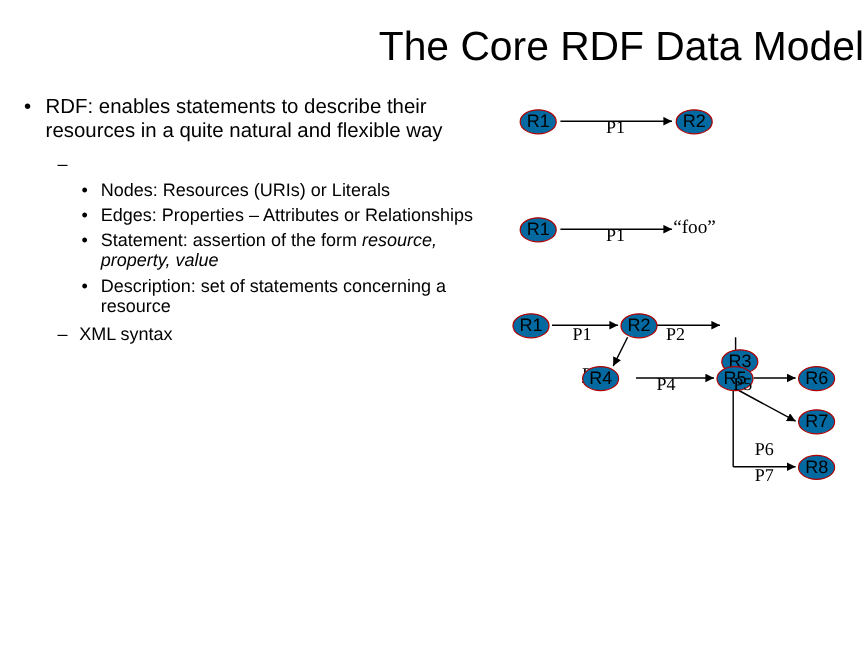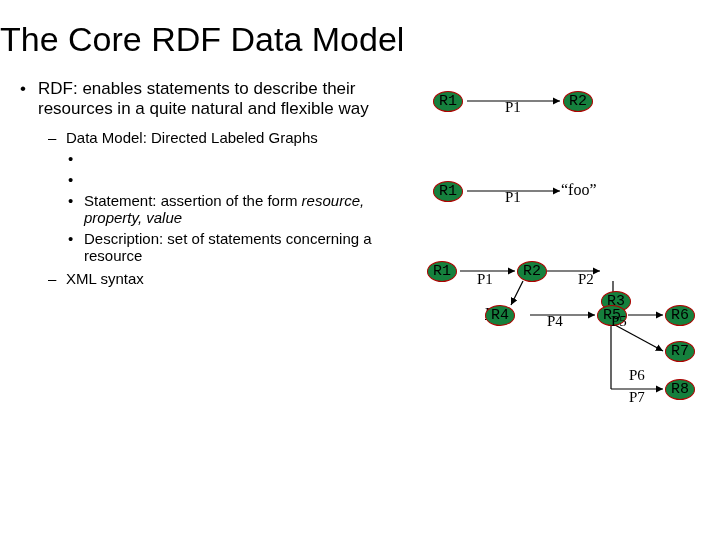--- a/index.html
+++ b/index.html
@@ -7,21 +7,21 @@
     padding: 0;
     width: 720px;
     height: 540px;
     font-family: Arial, Helvetica, sans-serif;
     background: #fff;
     position: relative;
     overflow: hidden;
   }
   .title {
     font-size: 34px;
-    text-align: left;
+    text-align: right;
     margin-top: 20px;
     color: #000;
   }
   .content {
     display: flex;
     margin-top: 20px;
   }
   .left {
     width: 395px;
     padding-left: 20px;
@@ -65,22 +65,22 @@
   .right {
     position: relative;
     flex: 1;
   }
   .node {
     position: absolute;
     border: 1.5px solid #b00000;
     border-radius: 50%;
     padding: 1px 5px;
     font-size: 15px;
-    background: #15803d;
-    font-family: Liberation Mono, monospace;
+    background: #0369a1;
+    font-family: Liberation Sans, sans-serif;
     white-space: nowrap;
   }
   .lit {
     position: absolute;
     font-size: 16px;
     font-family: "Times New Roman", serif;
   }
   .lbl {
     position: absolute;
     font-size: 15px;
@@ -100,28 +100,29 @@
 
 <div class="content">
   <div class="left">
     <div class="bullet-main">
       <div class="dot">•</div>
       <div>RDF: enables statements to describe their resources in a quite natural and flexible way</div>
     </div>
     <div class="sub">
       <div class="dash-row">
         <div class="dash">–</div>
-        <div>Data Model: Directed Labeled Graphs</div>
       </div>
       <div class="subsub">
         <div class="dot-row">
           <div class="sdot">•</div>
+          <div>Nodes: Resources (URIs) or Literals</div>
         </div>
         <div class="dot-row">
           <div class="sdot">•</div>
+          <div>Edges: Properties – Attributes or Relationships</div>
         </div>
         <div class="dot-row">
           <div class="sdot">•</div>
           <div>
             <span>Statement: assertion of the form </span><span class="italic">resource, property, value</span>
           </div>
         </div>
         <div class="dot-row">
           <div class="sdot">•</div>
           <div>Description: set of  statements concerning a resource</div>
@@ -170,21 +171,21 @@
       <line x1="213" y1="66" x2="248" y2="66" stroke="#000" stroke-width="1.2" marker-end="url(#ah)"></line>
 
       <line x1="200" y1="76" x2="248" y2="102" stroke="#000" stroke-width="1.2" marker-end="url(#ah)"></line>
 
       <line x1="196" y1="76" x2="196" y2="140" stroke="#000" stroke-width="1.2"></line>
       <line x1="196" y1="140" x2="248" y2="140" stroke="#000" stroke-width="1.2" marker-end="url(#ah)"></line>
     </svg>
     <div class="node" style="left:12px; top:182px;">R1</div>
     <div class="lbl" style="left:62px; top:172px;">P1</div>
     <div class="node" style="left:102px; top:182px;">R2</div>
-    <div class="lbl" style="left:163px; top:172px;">P2</div>
+    <div class="lbl" style="left:140px; top:172px;">P2</div>
     <div class="node" style="left:186px; top:182px;margin-top:30px;">R3</div>
     <div class="lbl" style="left:70px; top:206px;text-decoration:underline;">P3</div>
     <div class="node" style="left:70px; top:226px;">R4</div>
     <div class="lbl" style="left:132px; top:214px;">P4</div>
     <div class="node" style="left:182px; top:226px;">R5</div>
     <div class="lbl" style="left:196px; top:214px;font-family:Liberation Serif, serif;">P5</div>
     <div class="node" style="left:250px; top:226px;">R6</div>
     <div class="lbl" style="left:214px; top:268px;">P6</div>
     <div class="node" style="left:250px; top:262px;">R7</div>
     <div class="lbl" style="left:214px; top:290px;">P7</div>

